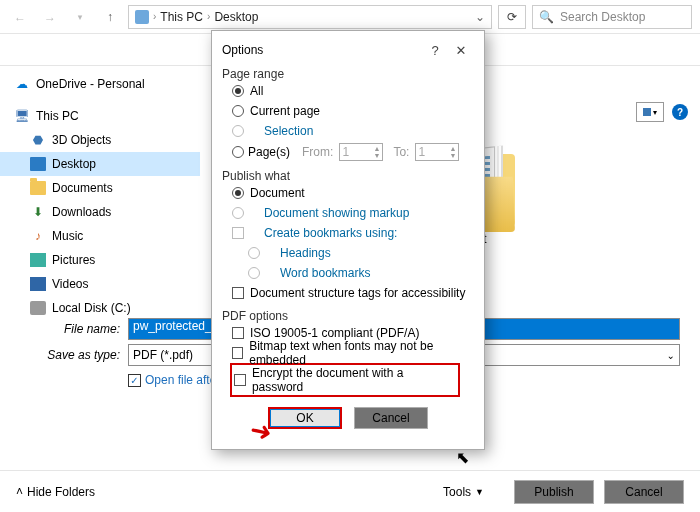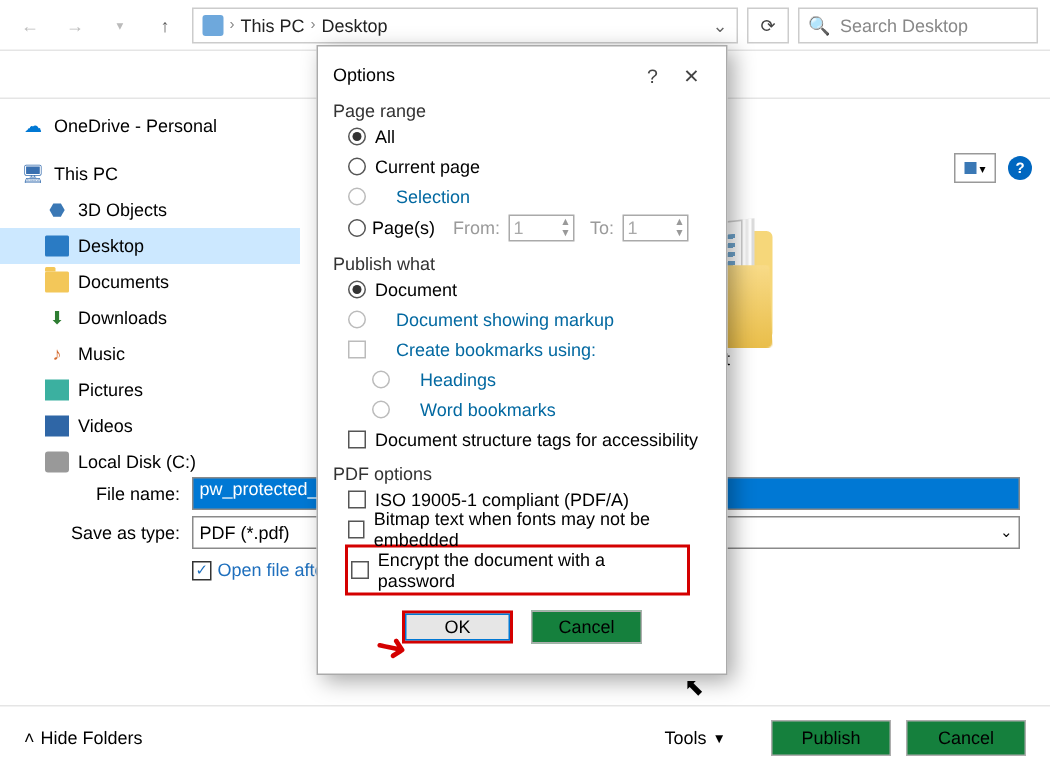--- a/index.html
+++ b/index.html
@@ -45,33 +45,33 @@
 .bigfolder { width: 110px; height: 80px; position: relative; margin-top: 60px; }
 .bigfolder .back { position: absolute; top: 8px; left: 0; width: 110px; height: 72px; background: #f6d77a; border-radius: 4px; }
 .bigfolder .tab { position: absolute; top: 0; left: 0; width: 45px; height: 14px; background: #f6d77a; border-radius: 4px 4px 0 0; }
 .bigfolder .papers { position: absolute; top: 4px; left: 20px; width: 70px; height: 56px; background: #fff; border: 1px solid #ccc; transform: skewY(-6deg); box-shadow: 2px 0 0 #fff, 4px 0 0 #eee, 6px 0 0 #fff, 8px 0 0 #ddd; }
 .bigfolder .papers::after { content: ""; position: absolute; left: 6px; top: 8px; width: 58px; height: 36px; background: repeating-linear-gradient(to bottom, #6fa4cc 0 3px, #fff 3px 6px); }
 .bigfolder .front { position: absolute; top: 28px; left: 0; width: 110px; height: 58px; background: linear-gradient(to top, #e9be4a, #f8db88); border-radius: 2px 2px 4px 4px; transform: perspective(200px) rotateX(8deg); transform-origin: bottom; }
 .foldname { font-size: 12px; }
 
 
 .formrow { display: flex; align-items: center; height: 26px; padding-left: 40px; gap: 8px; }
-.formrow label.k { width: 80px; text-align: right; }
+.formrow label.k { width: 80px; text-align: right; font-style: italic; }
 .txtinput { flex: 1; margin-right: 20px; height: 22px; border: 1px solid #8a8a8a; padding: 0 4px; }
 .txtinput.sel { background: #0078d4; color: #fff; }
 .combo { flex: 1; margin-right: 20px; height: 22px; border: 1px solid #8a8a8a; padding: 0 4px; display: flex; align-items: center; justify-content: space-between; }
 .chkline { padding-left: 128px; display: flex; align-items: center; gap: 4px; color: #1e6fbd; height: 24px; }
 .chkbox { width: 13px; height: 13px; border: 1px solid #333; display: inline-flex; align-items: center; justify-content: center; font-size: 10px; background: #fff; }
 
 
 .footer { position: absolute; bottom: 0; left: 0; right: 0; height: 42px; border-top: 1px solid #e5e5e5; display: flex; align-items: center; padding: 0 16px; gap: 10px; }
 .footer .hidefolders { display: flex; align-items: center; gap: 4px; }
 .footer .spacer { flex: 1; }
 .footer .tools { display: flex; align-items: center; gap: 4px; margin-right: 20px; }
-.btn { width: 80px; height: 24px; border: 1px solid #adadad; background: #15803d; display: flex; align-items: center; justify-content: center; }
+.btn { width: 80px; height: 24px; border: 1px solid #adadad; background: #737373; display: flex; align-items: center; justify-content: center; }
 
 
 .dialog { position: absolute; left: 211px; top: 30px; width: 274px; height: 420px; background: #fff; border: 1px solid #aaa; box-shadow: 4px 4px 14px rgba(0,0,0,.35); padding: 8px 10px; }
 .dlg-titlebar { display: flex; align-items: center; height: 22px; }
 .dlg-title { flex: 1; font-size: 12px; }
 .dlg-ic { width: 26px; text-align: center; color: #444; font-size: 13px; }
 .grp-label { color: #333; margin-top: 6px; }
 .opt { display: flex; align-items: center; gap: 6px; height: 20px; padding-left: 10px; }
 .opt.sub { padding-left: 26px; }
 .opt.disabled { color: #0369a1; gap: 20px; }

